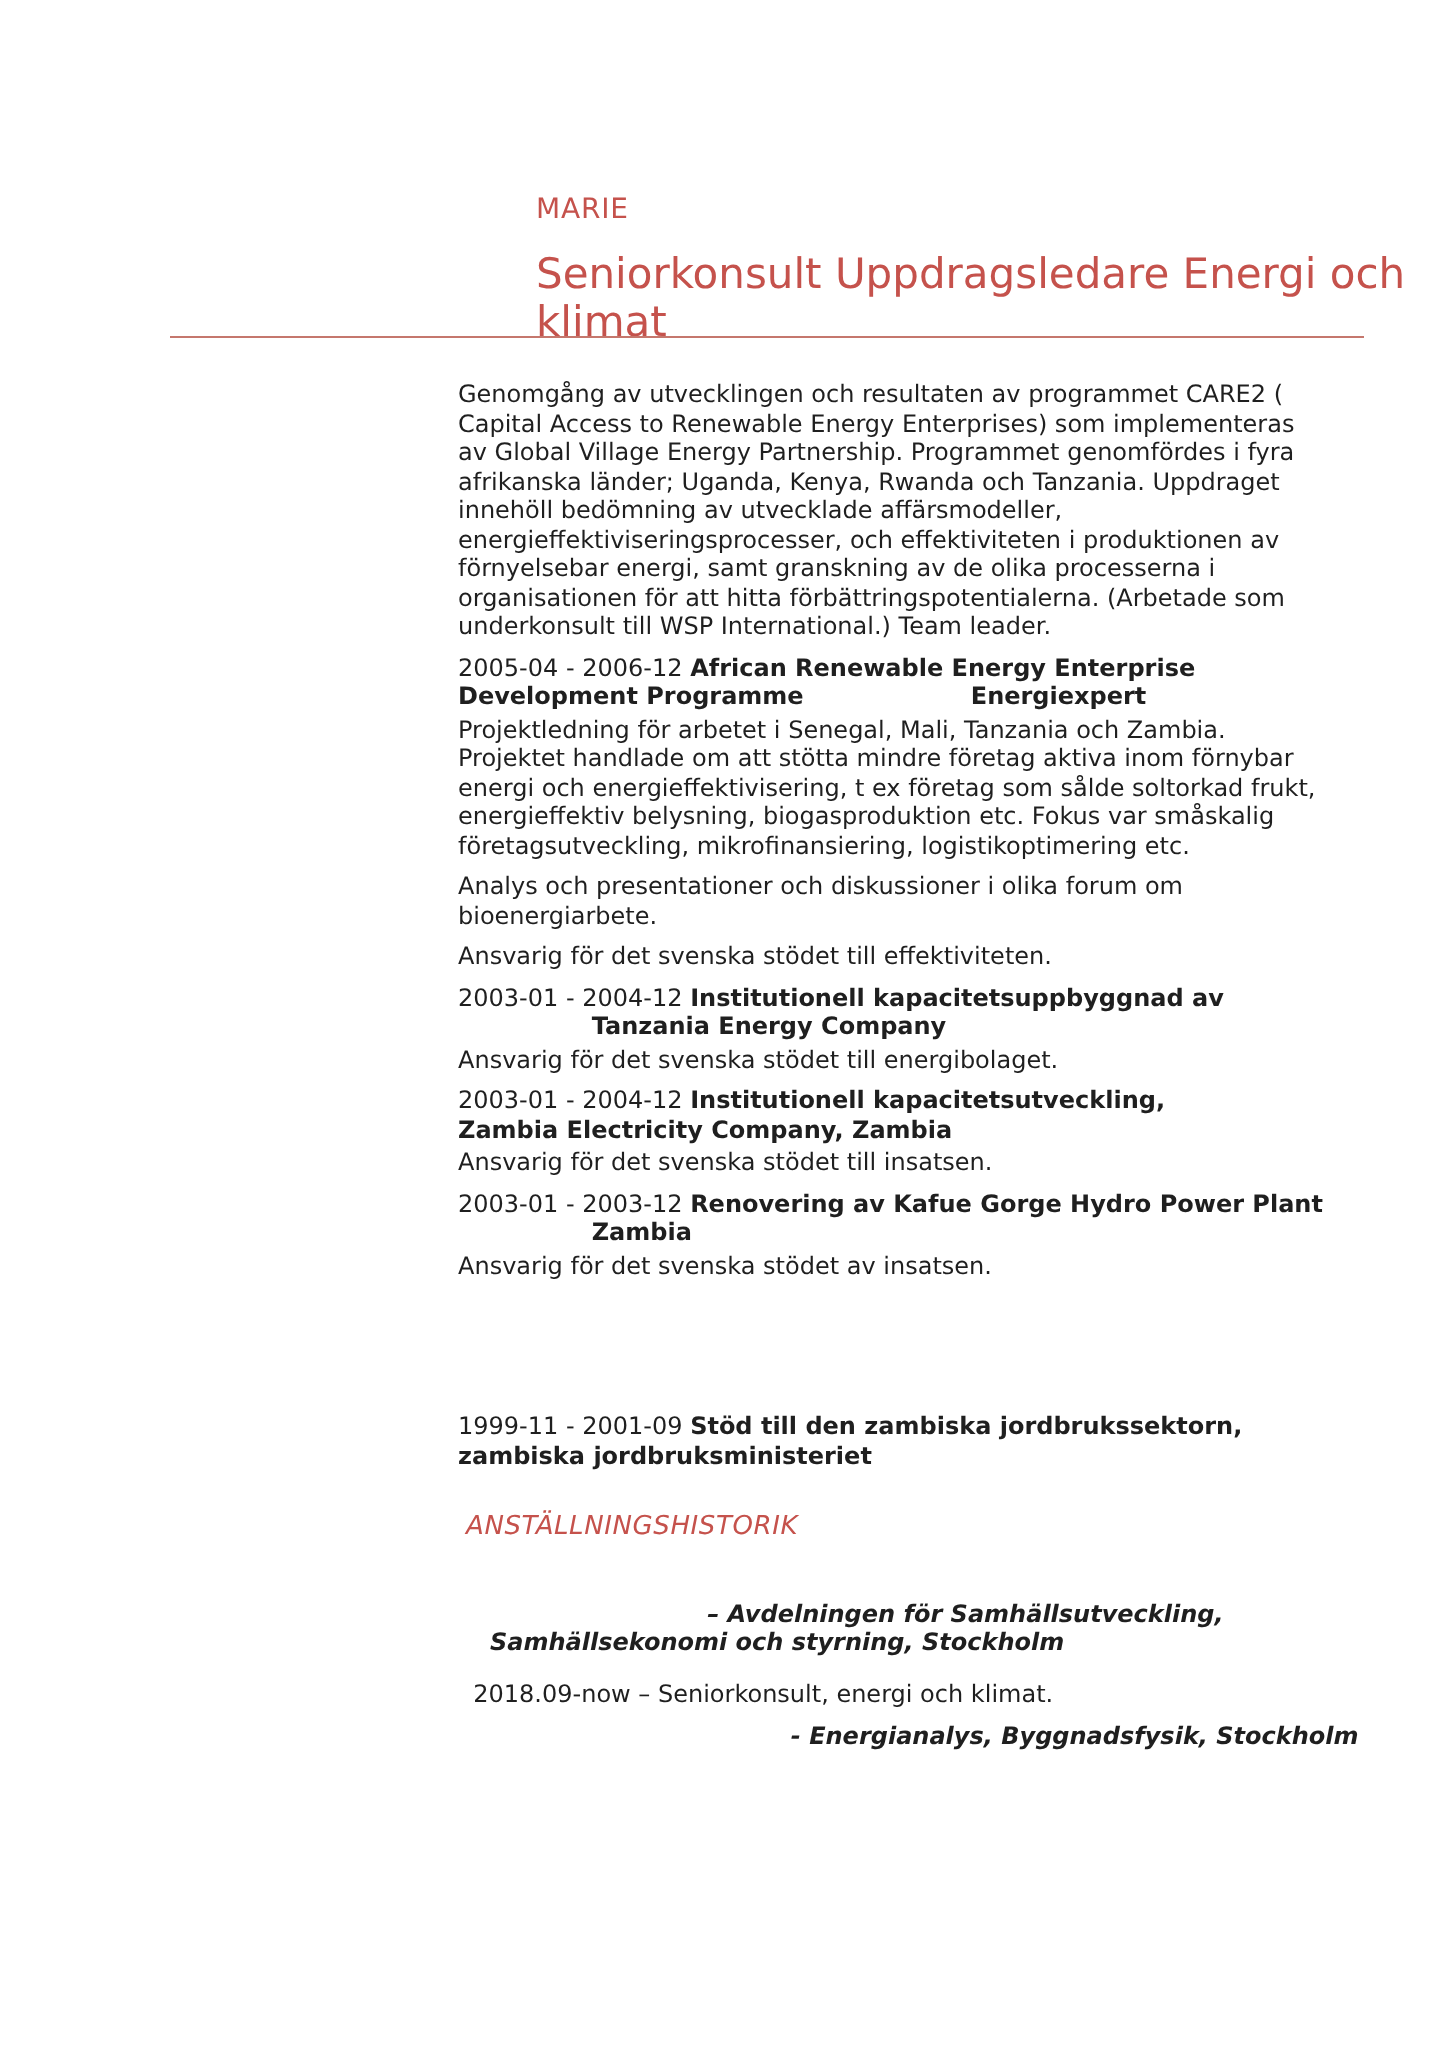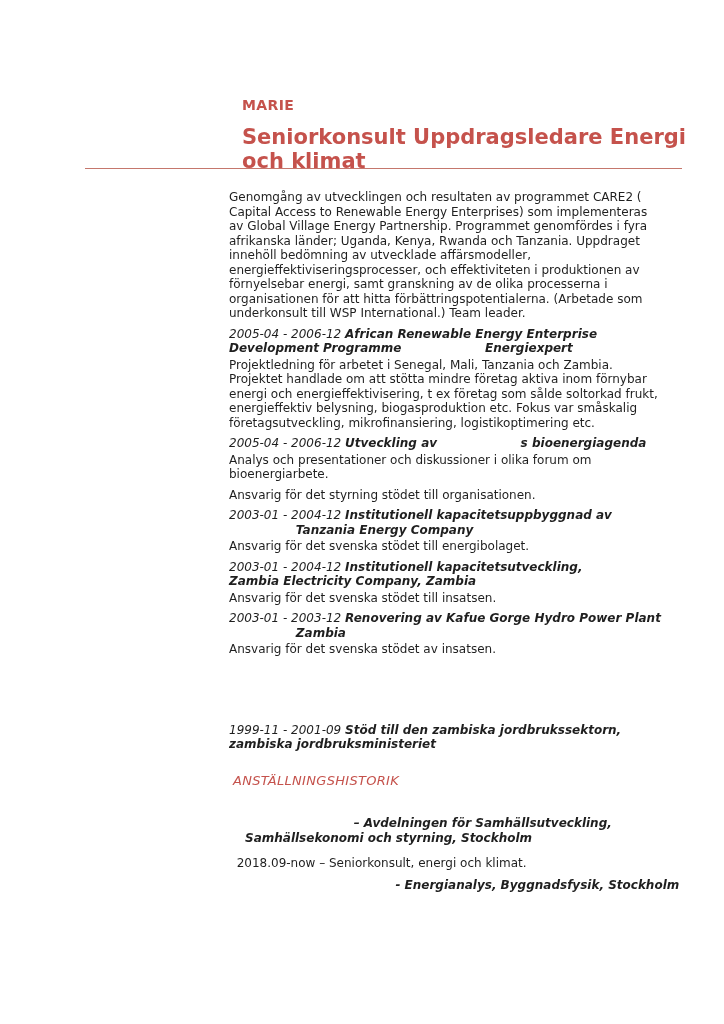--- a/index.html
+++ b/index.html
@@ -1,31 +1,31 @@
 <!DOCTYPE html>
 <html style="--accent: #c5524c; --rule: #c5776d; --text: #1f1f1f;"><head>
 <meta charset="utf-8">
 <style>
   html,body { margin:0; padding:0; background:#e8e8e8; }
   .page {
     position:relative; width:724px; height:1024px; margin:0 auto;
     background:#ffffff; overflow:hidden;
     font-family:"DejaVu Sans", sans-serif; color:var(--text,#1f1f1f);
   }
-  .header { position:absolute; left:242px; top:97px;font-weight:bold; }
+  .header { position:absolute; left:268px; top:97px; }
   .person-name { font-size:14px; color:var(--accent,#c5524c); letter-spacing:.4px; margin:0 0 12px 0; }
   .person-title { font-size:21px; color:var(--accent,#c5524c); margin:0; }
   .rule { position:absolute; left:85px; top:168px; width:597px; height:1px; background:var(--rule,#c5776d); }
   .content {
     position:absolute; left:229px; top:190px; width:436px;
     font-size:12px; line-height:14.5px;
   }
   p.body { margin:0 0 6px 0; }
   .entry-heading {
-    font-style:italic; white-space:pre-wrap; width:478px;
+    white-space:pre-wrap; width:478px;
     margin:3px 0 2px 0;
   }
   .entry-heading .title, .entry-heading .title-line { font-weight:bold; }
   .entry-heading .date { font-weight:normal; }
   .entry.gap-before { margin-top:66px; }
   .emp-label {
     color:var(--accent,#c5524c); font-style:italic; font-size:13px;
     letter-spacing:.3px; padding-left:4px; margin:22px 0 28px 0;
   }
   .emp-title { font-weight:bold; font-style:italic; white-space:pre-wrap; width:478px; margin:0 0 11px 16px; }
@@ -42,25 +42,24 @@
   <div class="rule"></div>
 
   <div class="content">
     <p class="body">Genomgång av utvecklingen och resultaten av programmet CARE2 ( Capital Access to Renewable Energy Enterprises) som implementeras av Global Village Energy Partnership. Programmet genomfördes i fyra afrikanska länder; Uganda, Kenya, Rwanda och Tanzania. Uppdraget innehöll bedömning av utvecklade affärsmodeller, energieffektiviseringsprocesser, och effektiviteten i produktionen av förnyelsebar energi, samt granskning av de olika processerna i organisationen för att hitta förbättringspotentialerna. (Arbetade som underkonsult till WSP International.) Team leader.</p>
     <div>
         <div class="entry">
           <div class="entry-heading"><span class="date">2005-04 - 2006-12 </span><span class="title">African Renewable Energy Enterprise</span><div class="title-line">Development Programme                    Energiexpert</div></div>
           <p class="body">Projektledning för arbetet i Senegal, Mali, Tanzania och Zambia. Projektet handlade om att stötta mindre företag aktiva inom förnybar energi och energieffektivisering, t ex företag som sålde soltorkad frukt, energieffektiv belysning, biogasproduktion etc. Fokus var småskalig företagsutveckling, mikrofinansiering, logistikoptimering etc.</p>
         </div>
         <div class="entry">
-          <div class="entry-heading"><span class="date">2005-04 - 2006-12 </span><span class="title">Utveckling av                    s bioenergiagenda</span></div>
           <p class="body">Analys och presentationer och diskussioner i olika forum om bioenergiarbete.</p>
         </div>
         <div class="entry">
-          <p class="body">Ansvarig för det styrning stödet till organisationen.</p>
+          <p class="body">Ansvarig för det svenska stödet till effektiviteten.</p>
         </div>
         <div class="entry">
           <div class="entry-heading"><span class="date">2003-01 - 2004-12 </span><span class="title">Institutionell kapacitetsuppbyggnad av</span><div class="title-line">                Tanzania Energy Company</div></div>
           <p class="body">Ansvarig för det svenska stödet till energibolaget.</p>
         </div>
         <div class="entry">
           <div class="entry-heading"><span class="date">2003-01 - 2004-12 </span><span class="title">Institutionell kapacitetsutveckling,</span><div class="title-line">Zambia Electricity Company, Zambia</div></div>
           <p class="body">Ansvarig för det svenska stödet till insatsen.</p>
         </div>
         <div class="entry">

